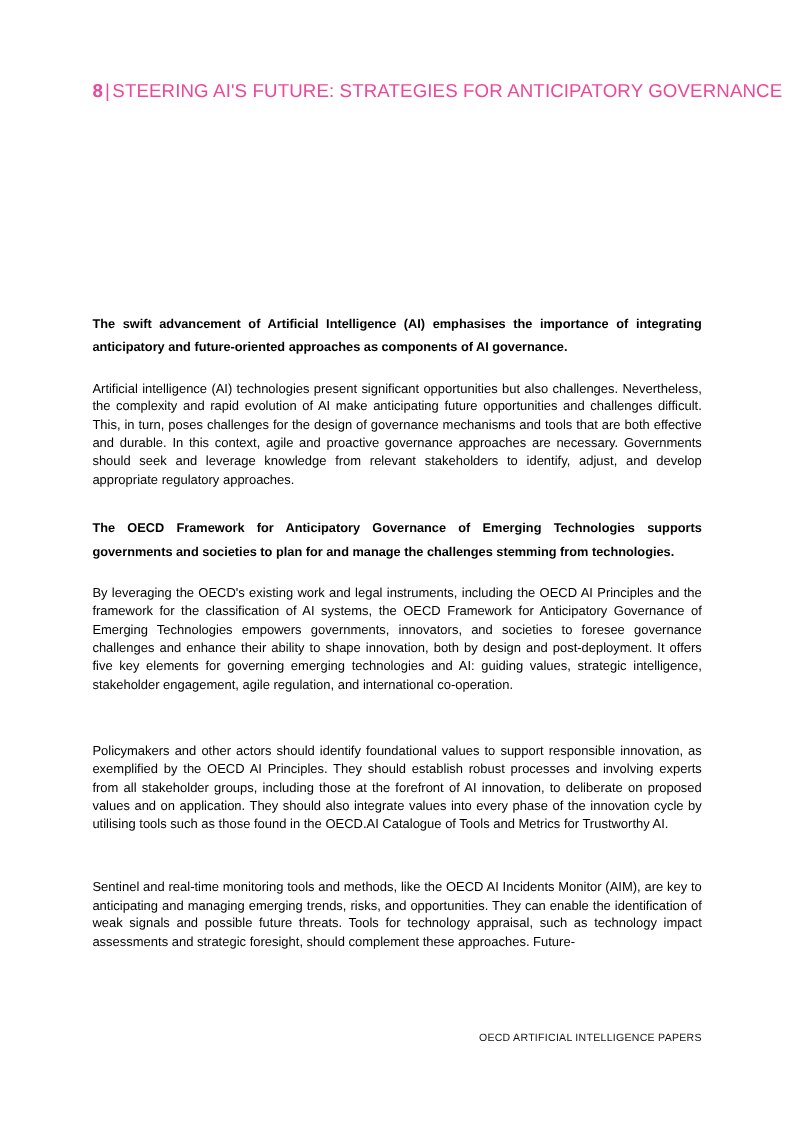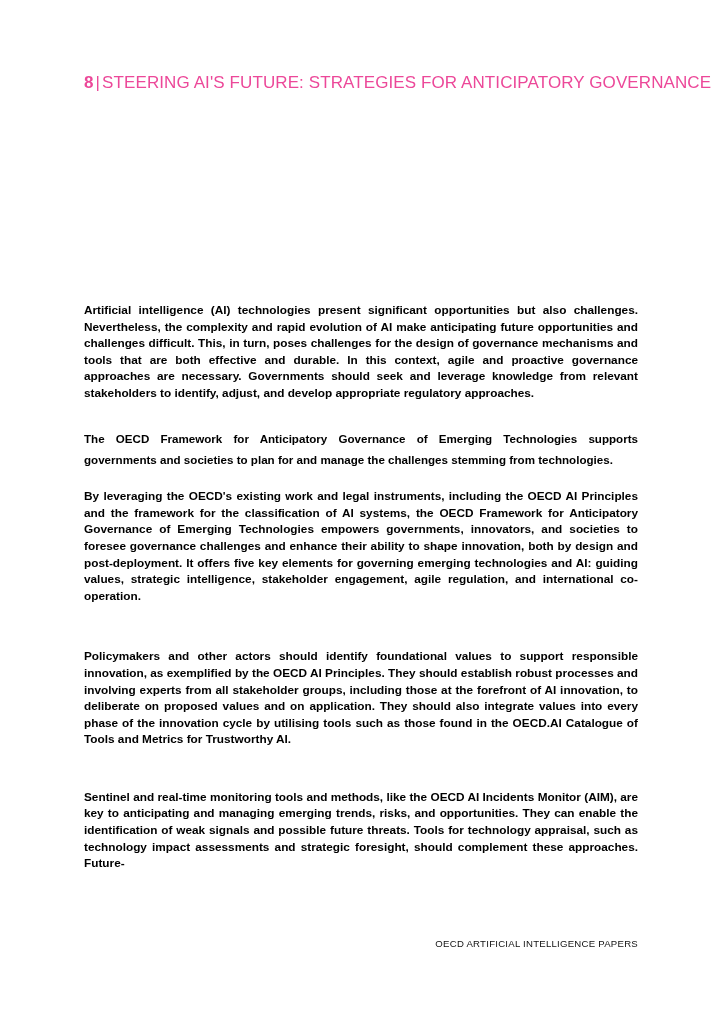--- a/index.html
+++ b/index.html
@@ -78,21 +78,21 @@
   p.lead {
     font-size: 11.6px;
     line-height: 21.3px;
     font-weight: bold;
     letter-spacing: 0.0px;
   }
 
   p.body {
     font-size: 11.8px;
     line-height: 16.6px;
-    font-weight: bold;
+    font-weight: normal;
   }
 
   
   .gap-lead-to-body { height: 18px; }
   .gap-body-to-lead { height: 26px; }
   .gap-body-to-lead-sm { height: 23px; }
 
   
   .running-footer {
     position: absolute;
@@ -111,20 +111,21 @@
 
 <div class="page">
 
   <div class="running-header">
     <span class="page-no">8</span><span class="sep">|</span><span class="ht">STEERING AI'S FUTURE: STRATEGIES FOR ANTICIPATORY GOVERNANCE</span>
   </div>
 
 
   <div class="content">
 
+    <p class="lead">The swift advancement of Artificial Intelligence (AI) emphasises the importance of integrating anticipatory and future-oriented approaches as components of AI governance.</p>
     <div class="gap-lead-to-body"></div>
 
     <p class="body">Artificial intelligence (AI) technologies present significant opportunities but also challenges. Nevertheless, the complexity and rapid evolution of AI make anticipating future opportunities and challenges difficult. This, in turn, poses challenges for the design of governance mechanisms and tools that are both effective and durable. In this context, agile and proactive governance approaches are necessary. Governments should seek and leverage knowledge from relevant stakeholders to identify, adjust, and develop appropriate regulatory approaches.</p>
     <div class="gap-body-to-lead"></div>
 
     <p class="lead">The OECD Framework for Anticipatory Governance of Emerging Technologies supports governments and societies to plan for and manage the challenges stemming from technologies.</p>
     <div class="gap-lead-to-body"></div>
 
     <p class="body">By leveraging the OECD's existing work and legal instruments, including the OECD AI Principles and the framework for the classification of AI systems, the OECD Framework for Anticipatory Governance of Emerging Technologies empowers governments, innovators, and societies to foresee governance challenges and enhance their ability to shape innovation, both by design and post-deployment. It offers five key elements for governing emerging technologies and AI: guiding values, strategic intelligence, stakeholder engagement, agile regulation, and international co-operation.</p>
     <div class="gap-body-to-lead"></div>

